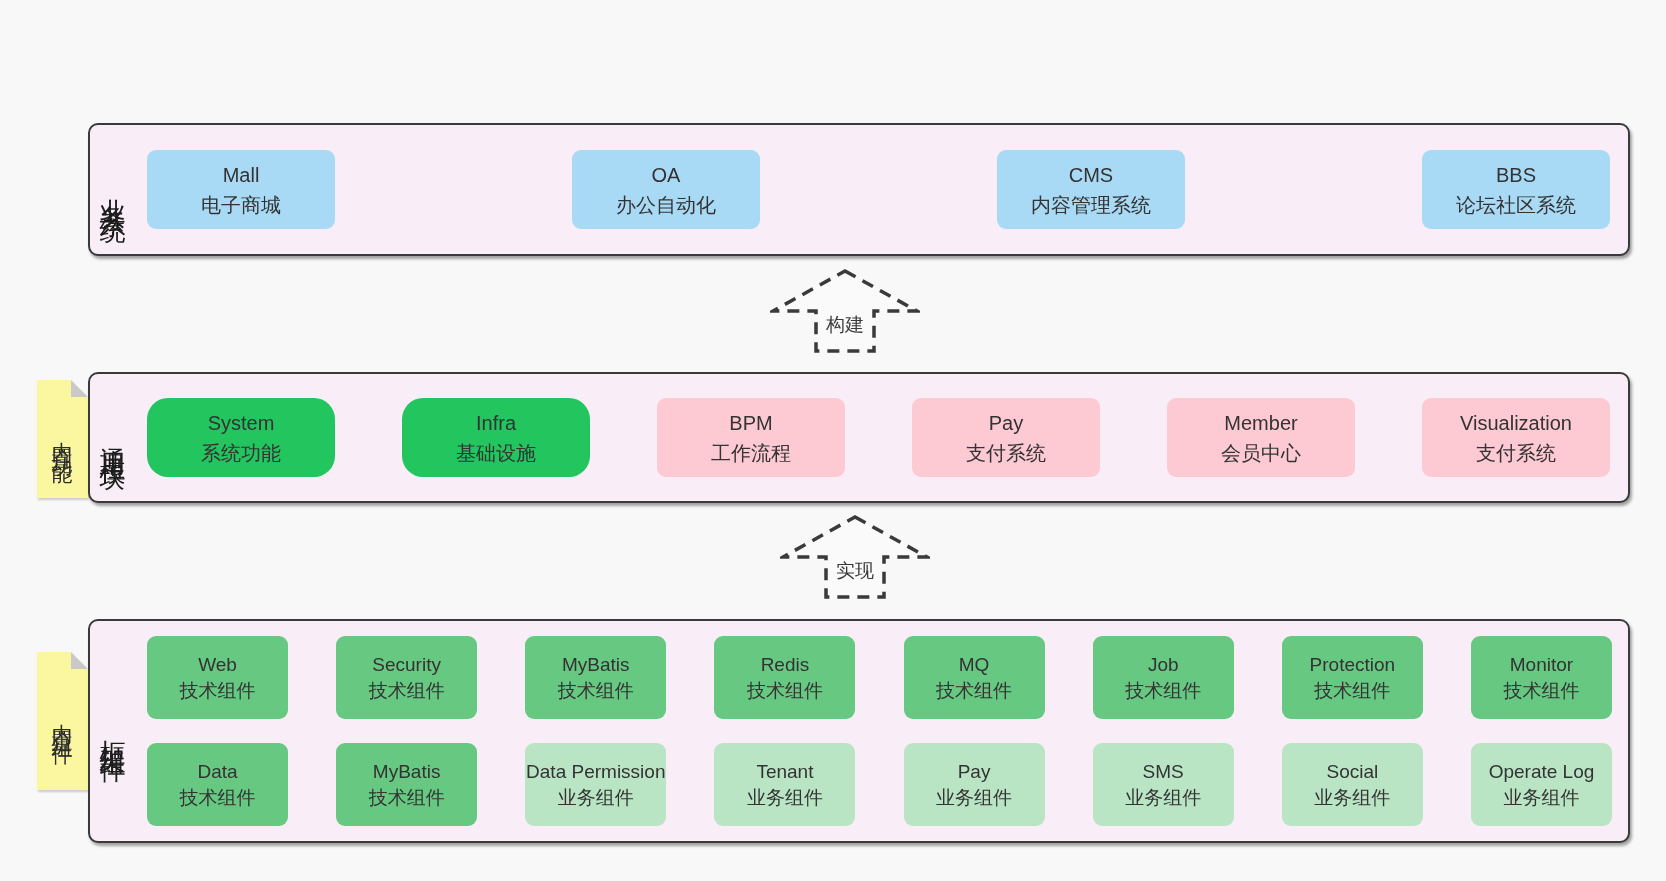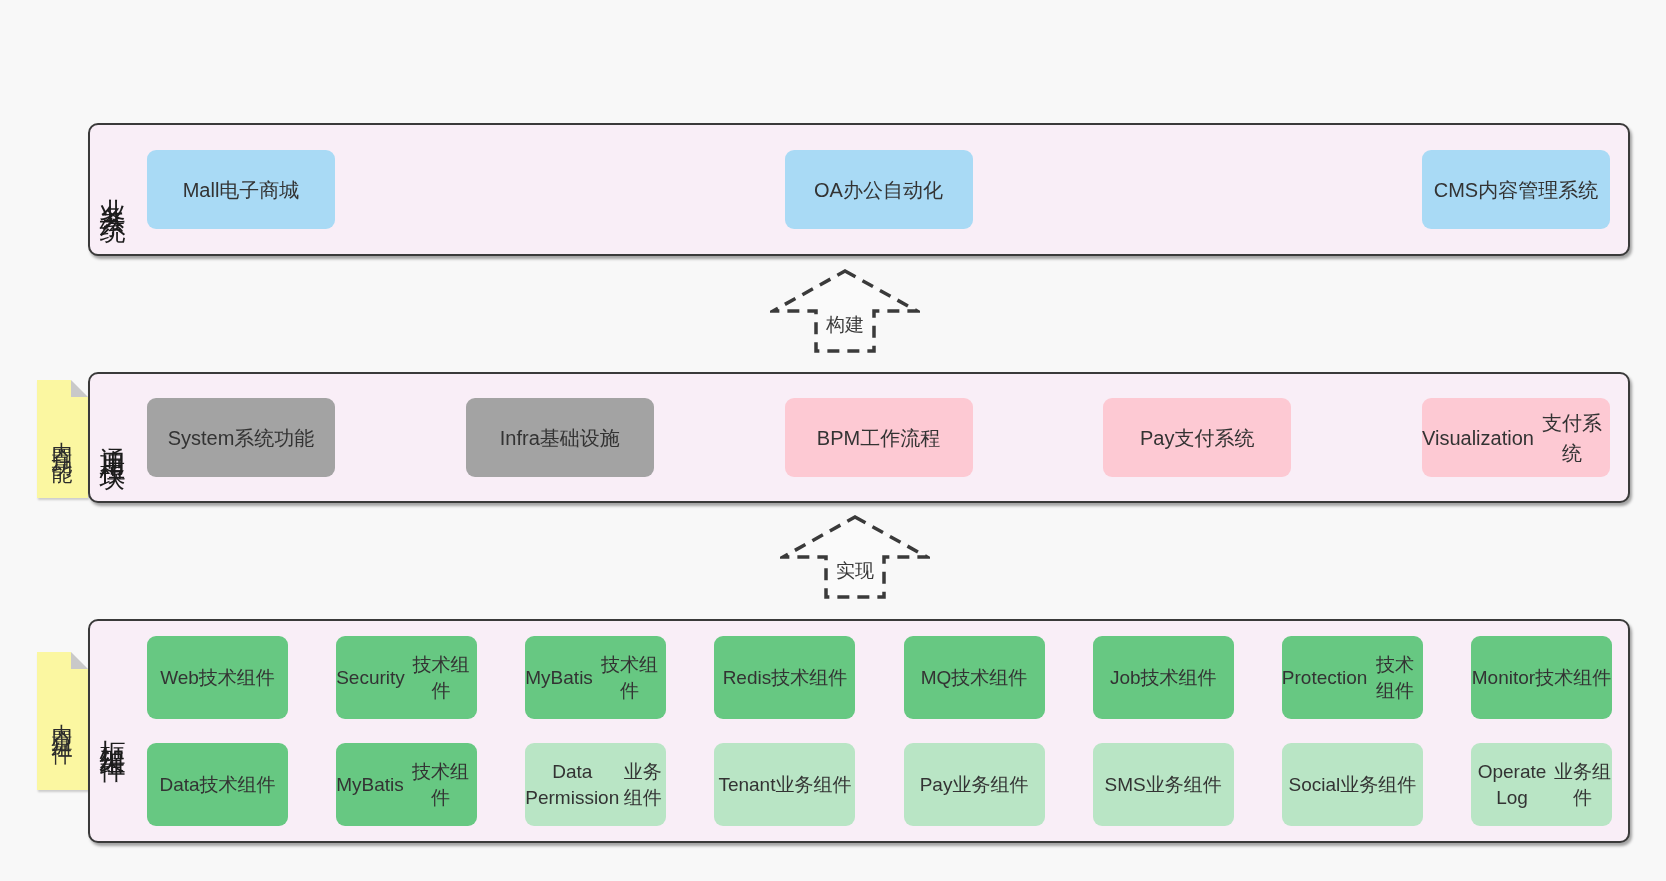--- a/index.html
+++ b/index.html
@@ -24,30 +24,30 @@
   .boxes-row{
     position:absolute;left:57px;right:18px;top:0;bottom:0;
     display:flex;align-items:center;justify-content:space-between;
   }
   .grid-rows{
     position:absolute;left:57px;right:16px;top:0;bottom:0;
     display:flex;flex-direction:column;justify-content:center;gap:24px;
   }
   .grid-row{display:flex;justify-content:space-between;}
   .box{
-    display:flex;align-items:center;justify-content:center;
+    display:flex;flex-direction:column;align-items:center;justify-content:center;
     text-align:center;border-radius:9px;
     font-size:20px;line-height:1.5;color:#333;
   }
   .box.big{width:188px;height:79px;}
   .box.small{width:141px;height:83px;font-size:19px;line-height:1.35;}
   .box .box-title{display:block;}
   .box .box-sub{display:block;}
   .blue{background:#a9daf5;}
-  .red{background:#a3a3a3;}
+  .red{background:#22c55e;border-radius:21px;}
   .pink{background:#fdc9d3;}
   .green{background:#67c882;}
   .lightgreen{background:#b9e5c5;}
   .sticky{
     position:absolute;left:37px;width:51px;background:#fbf7a1;
     display:flex;align-items:center;justify-content:center;
     box-shadow:1px 2px 2px rgba(0,0,0,0.18);
   }
   .sticky::before{
     content:"";position:absolute;top:0;right:0;
@@ -76,20 +76,24 @@
       <span class="box-sub">电子商城</span>
     </div>
     <div class="box big blue">
       <span class="box-title">OA</span>
       <span class="box-sub">办公自动化</span>
     </div>
     <div class="box big blue">
       <span class="box-title">CMS</span>
       <span class="box-sub">内容管理系统</span>
     </div>
+    <div class="box big blue">
+      <span class="box-title">BBS</span>
+      <span class="box-sub">论坛社区系统</span>
+    </div>
   </div>
 </div>
 
 <div class="arrow" style="left:770px;top:268px;">
   <svg viewBox="0 0 150 86">
     <polygon points="75,3 147,43 104,43 104,83 46,83 46,43 3,43" fill="#fafafa" stroke="#3a3a3a" stroke-width="3.5" stroke-dasharray="12 8"></polygon>
     <rect x="52" y="46" width="46" height="21" fill="#fafafa"></rect>
     <text x="75" y="63" text-anchor="middle">构建</text>
   </svg>
 </div>
@@ -110,20 +114,24 @@
     </div>
     <div class="box big pink">
       <span class="box-title">BPM</span>
       <span class="box-sub">工作流程</span>
     </div>
     <div class="box big pink">
       <span class="box-title">Pay</span>
       <span class="box-sub">支付系统</span>
     </div>
     <div class="box big pink">
+      <span class="box-title">Member</span>
+      <span class="box-sub">会员中心</span>
+    </div>
+    <div class="box big pink">
       <span class="box-title">Visualization</span>
       <span class="box-sub">支付系统</span>
     </div>
   </div>
 </div>
 
 <div class="arrow" style="left:780px;top:514px;">
   <svg viewBox="0 0 150 86">
     <polygon points="75,3 147,43 104,43 104,83 46,83 46,43 3,43" fill="#fafafa" stroke="#3a3a3a" stroke-width="3.5" stroke-dasharray="12 8"></polygon>
     <rect x="52" y="46" width="46" height="21" fill="#fafafa"></rect>

